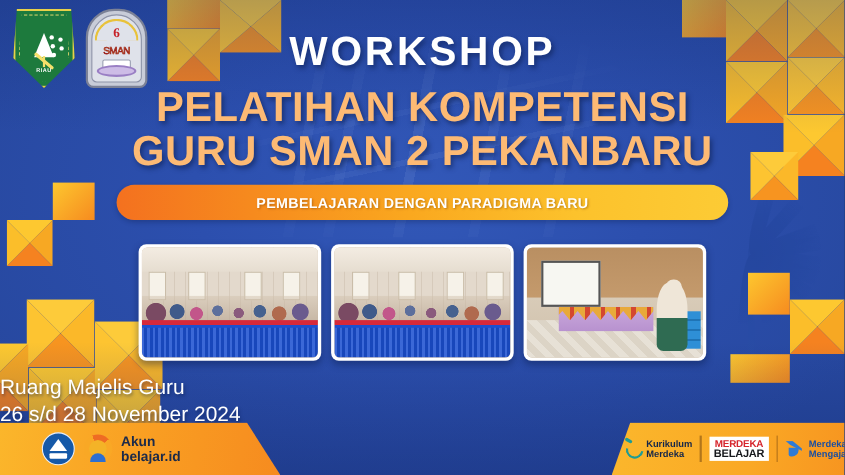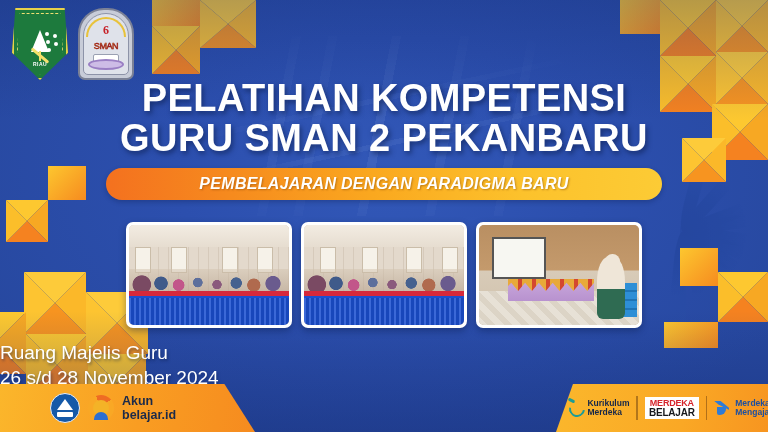--- a/index.html
+++ b/index.html
@@ -77,28 +77,28 @@
   .sman-six{position:absolute;left:50%;top:13px;transform:translateX(-50%);font-size:12px;font-weight:bold;color:#c62128;font-family:"Liberation Serif",serif;}
   .sman-word{position:absolute;left:50%;top:31px;transform:translateX(-50%);font-size:9px;font-weight:normal;color:#e8b92a;
     -webkit-text-stroke:.6px #9c2020;letter-spacing:-.4px;}
   .sman-book{position:absolute;left:50%;bottom:15px;transform:translateX(-50%);width:26px;height:9px;background:#fff;border:1px solid #9aa0b2;border-radius:2px;}
   .sman-pond{position:absolute;left:50%;bottom:8px;transform:translateX(-50%);width:36px;height:11px;border:2px solid #9a7fc4;border-radius:50%;background:#cdbce6;}
 
   .kicker{position:absolute;left:0;right:0;top:26px;text-align:center;z-index:5;
     color:#fff;font-size:37px;font-weight:bold;letter-spacing:2.5px;
     text-shadow:2px 3px 5px rgba(10,25,70,.55);}
   .title{position:absolute;left:0;right:0;top:78px;text-align:center;z-index:5;}
-  .title .l{display:block;color:#ffffff;font-weight:bold;font-size:38px;line-height:40px;
+  .title .l{display:block;color:#fdba74;font-weight:bold;font-size:38px;line-height:40px;
     letter-spacing:.4px;text-shadow:2px 3px 5px rgba(10,25,70,.55);}
   .pill{position:absolute;left:106px;top:168px;width:556px;height:32px;border-radius:16px;z-index:5;
     background:linear-gradient(90deg,#F4711F 0%,#F68A1E 22%,#FAA81F 48%,#FCC22C 75%,#FCCB35 100%);
     display:flex;align-items:center;justify-content:center;
     box-shadow:0 2px 5px rgba(10,25,70,.30);}
-  .pill span{color:#fff;font-weight:bold;font-size:16px;letter-spacing:.3px;
-    text-shadow:1px 1px 2px rgba(120,60,0,.45);font-style:italic;}
+  .pill span{color:#fff;font-weight:bold;font-size:13px;letter-spacing:.3px;
+    text-shadow:1px 1px 2px rgba(120,60,0,.45);}
 
   
   .photos{position:absolute;left:126px;top:222px;width:516px;height:106px;display:flex;gap:9px;z-index:5;}
   .ph{flex:1;background:#fff;border-radius:7px;padding:3px;box-shadow:0 3px 7px rgba(8,25,70,.40);}
   .ph-in{width:100%;height:100%;border-radius:5px;overflow:hidden;position:relative;background:#cdbba4;}
   
   .sc-wall{position:absolute;inset:0;
     background:
       repeating-linear-gradient(90deg, #e3d9cc 0 9px, #d6cabb 9px 10px),
       linear-gradient(180deg,#efe7dc 0%,#ded2c2 60%,#cdbfae 100%);}
@@ -136,21 +136,21 @@
   .sc3-cab{position:absolute;right:1%;bottom:8%;width:9%;height:34%;
     background:repeating-linear-gradient(180deg,#2e8fd6 0 7px,#1f74b5 7px 9px);}
 
   .venue{position:absolute;left:0;right:0;top:340px;text-align:left;z-index:5;}
   .venue div{color:#fff;font-size:19px;line-height:25px;text-shadow:1px 2px 3px rgba(10,25,70,.5);}
 
   
   .bl{position:absolute;left:0;bottom:0;width:255px;height:48px;z-index:6;
     background:linear-gradient(100deg,#FBB62B 0%,#F99D22 55%,#F68B1F 100%);
     clip-path:polygon(0 0, 88% 0, 100% 100%, 0 100%);
-    display:flex;align-items:center;gap:8px;padding-left:50px;}
+    display:flex;align-items:center;gap:8px;padding-left:38px;}
   .tutwuri{width:30px;height:30px;border-radius:50%;background:#1559a8;border:1.5px solid #e9eef7;position:relative;flex:none;}
   .tutwuri::before{content:"";position:absolute;left:50%;top:5px;transform:translateX(-50%);
     width:0;height:0;border-left:8px solid transparent;border-right:8px solid transparent;border-bottom:11px solid #fff;}
   .tutwuri::after{content:"";position:absolute;left:50%;bottom:5px;transform:translateX(-50%);
     width:16px;height:5px;background:#fff;border-radius:1px;}
   .belajar-mark{width:26px;height:26px;position:relative;flex:none;}
   .belajar-mark i{position:absolute;inset:0;border-radius:50%;
     background:conic-gradient(from 200deg,#F9A825 0 38%, #EF6C23 38% 58%, #F9A825 58% 100%);}
   .belajar-mark b{position:absolute;left:5px;top:5px;width:16px;height:16px;border-radius:50%;background:#F4B327;}
   .belajar-mark em{position:absolute;left:6px;bottom:1px;width:14px;height:8px;border-radius:7px 7px 0 0;background:#2D6FD1;}
@@ -331,20 +331,21 @@
     </div>
     <div class="crest crest-sman">
       <div class="sman-arc"></div>
       <div class="sman-six">6</div>
       <div class="sman-word">SMAN</div>
       <div class="sman-book"></div>
       <div class="sman-pond"></div>
     </div>
   </div>
 
+  <div class="kicker">WORKSHOP</div>
 
   <div class="title">
     <span class="l">PELATIHAN KOMPETENSI</span>
     <span class="l">GURU SMAN 2 PEKANBARU</span>
   </div>
 
   <div class="pill">
     <span>PEMBELAJARAN DENGAN PARADIGMA BARU</span>
   </div>
 

